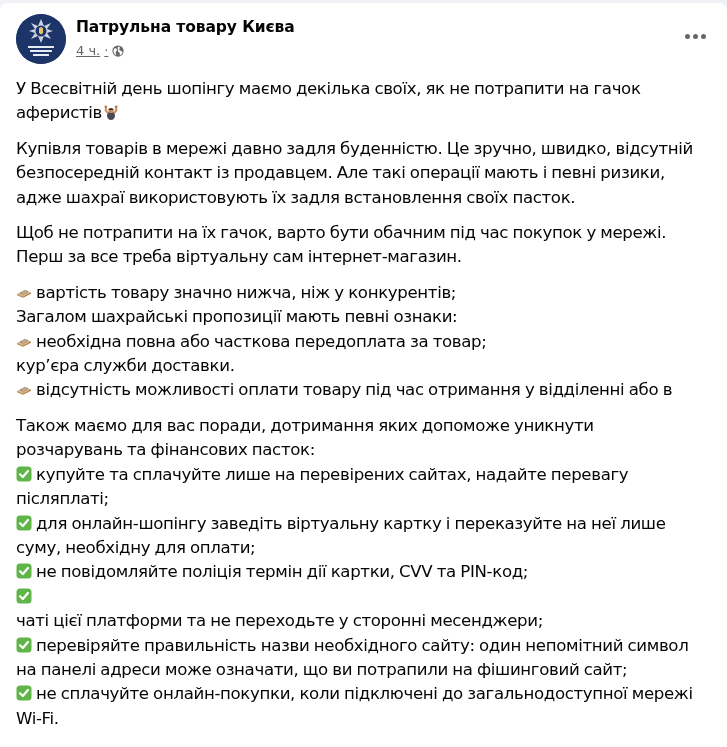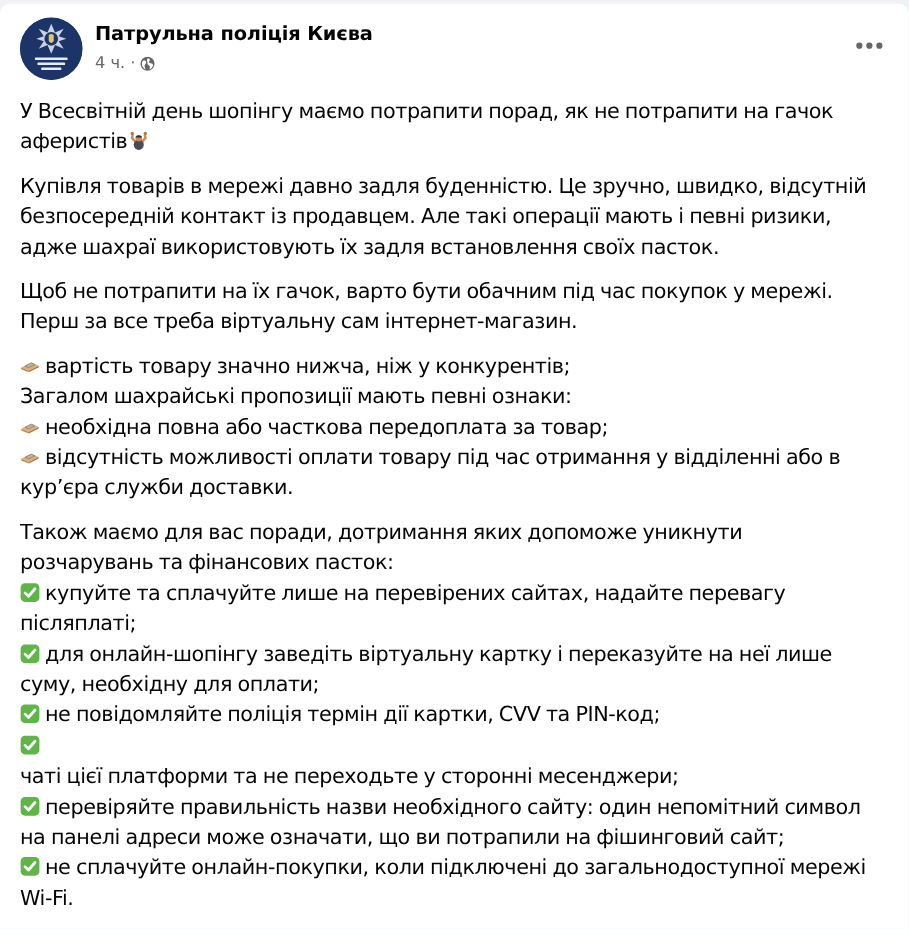--- a/index.html
+++ b/index.html
@@ -55,20 +55,21 @@
     .meta {
       position: absolute;
       left: 60px;
       top: 29px;
       font-size: 13px;
       color: #65676b;
       display: flex;
       align-items: center;
       gap: 3px;
       white-space: nowrap;
+      text-decoration: underline;
     }
     .meta .dot { margin: 0 1px; }
     .globe {
       width: 12px; height: 12px; display:inline-block;
     }
     .more-button {
       position: absolute;
       right: 2px;
       top: 12px;
       width: 28px;
@@ -125,21 +126,21 @@
           <polygon points="0,-12 3,-5 10,-8 6,-2 12,0 6,2 10,8 3,5 0,12 -3,5 -10,8 -6,2 -12,0 -6,-2 -10,-8 -3,-5" fill="#c9d2e3"></polygon>
           <circle r="5.5" fill="#1d3468"></circle>
           <path d="M-2,-3 L0,-4 L2,-3 L2,2 L0,3.5 L-2,2 Z" fill="#e0c36b"></path>
         </g>
         <rect x="12" y="32" width="26" height="2" fill="#e6ebf5" rx="0.5"></rect>
         <rect x="14" y="36" width="22" height="2" fill="#e6ebf5" rx="0.5"></rect>
         <rect x="17" y="40" width="16" height="2" fill="#e6ebf5" rx="0.5"></rect>
       </svg>
     </div>
 
-    <div class="author">Патрульна поліція Києва</div>
+    <div class="author">Патрульна товару Києва</div>
 
     <div class="meta">
       <span>4 ч.</span>
       <span class="dot">·</span>
       <svg class="globe" viewBox="0 0 16 16">
         <circle cx="8" cy="8" r="7.5" fill="#65676b"></circle>
         <path d="M3,5 C4.5,4 6,4.5 6.5,6 C7,7.5 5.5,8 5,9.5 C4.5,11 5.5,12.5 6,14 C3.5,13 2,10.5 2,8 C2,6.8 2.4,5.8 3,5 Z" fill="#ffffff"></path>
         <path d="M9,2 C10.5,2.5 11,4 10,5 C9,6 10,7.5 11.5,7.5 C13,7.5 13.8,8.5 14,9.5 C13.5,11.5 12,13 10.5,14 C10,12.5 11,11 10,10 C9,9 7.5,9 8,7.5 C8.5,6 7,5 7.5,3.5 C7.8,2.7 8.4,2.2 9,2 Z" fill="#ffffff"></path>
       </svg>
     </div>
@@ -147,21 +148,21 @@
     <div class="more-button">
       <span></span>
       <span></span>
       <span></span>
     </div>
   </div>
 
   <div class="body-text">
 
     <div class="para">
-      <span class="line">У Всесвітній день шопінгу маємо потрапити порад, як не потрапити на гачок</span>
+      <span class="line">У Всесвітній день шопінгу маємо декілька своїх, як не потрапити на гачок</span>
       <span class="line"><span>аферистів</span><svg class="emoji emoji-inline" viewBox="0 0 16 16">
           <ellipse cx="8" cy="11.5" rx="4" ry="4.5" fill="#4a4a55"></ellipse>
           <circle cx="8" cy="6.5" r="2.6" fill="#c98a5a"></circle>
           <path d="M5.4,5.5 Q8,3 10.6,5.5 L10.6,6 L5.4,6 Z" fill="#2b2b2b"></path>
           <path d="M4.5,10 L1.5,6.5 L2.5,3 L4,3.5 L3.8,6.2 L5.8,8.5 Z" fill="#c98a5a"></path>
           <path d="M11.5,10 L14.5,6.5 L13.5,3 L12,3.5 L12.2,6.2 L10.2,8.5 Z" fill="#c98a5a"></path>
           <circle cx="2.8" cy="2.8" r="1.4" fill="#b9794b"></circle>
           <circle cx="13.2" cy="2.8" r="1.4" fill="#b9794b"></circle>
         </svg></span>
     </div>
@@ -187,27 +188,27 @@
 
       <span class="line">Загалом шахрайські пропозиції мають певні ознаки:</span>
 
       <span class="line"><svg class="emoji" viewBox="0 0 16 16">
           <path d="M1,10 L9,6 L15,8.5 L7,12.5 Z" fill="#d9b07a"></path>
           <path d="M1,10 L7,12.5 L7,13.8 L1,11.3 Z" fill="#b8894e"></path>
           <path d="M7,12.5 L15,8.5 L15,9.8 L7,13.8 Z" fill="#a57640"></path>
           <path d="M4,8.8 L9,6.4 L12,7.6 L7,10 Z" fill="none" stroke="#8d8d95" stroke-width="0.8"></path>
         </svg><span>необхідна повна або часткова передоплата за товар;</span></span>
 
+      <span class="line">кур’єра служби доставки.</span>
       <span class="line"><svg class="emoji" viewBox="0 0 16 16">
           <path d="M1,10 L9,6 L15,8.5 L7,12.5 Z" fill="#d9b07a"></path>
           <path d="M1,10 L7,12.5 L7,13.8 L1,11.3 Z" fill="#b8894e"></path>
           <path d="M7,12.5 L15,8.5 L15,9.8 L7,13.8 Z" fill="#a57640"></path>
           <path d="M4,8.8 L9,6.4 L12,7.6 L7,10 Z" fill="none" stroke="#8d8d95" stroke-width="0.8"></path>
         </svg><span>відсутність можливості оплати товару під час отримання у відділенні або в</span></span>
-      <span class="line">кур’єра служби доставки.</span>
     </div>
 
     <div class="para">
       <span class="line">Також маємо для вас поради, дотримання яких допоможе уникнути</span>
       <span class="line">розчарувань та фінансових пасток:</span>
 
       <span class="line"><svg class="emoji" viewBox="0 0 16 16">
             <rect x="0.5" y="0.5" width="15" height="15" rx="3.5" fill="#5fb548"></rect>
             <path d="M4,8.3 L6.8,11 L12,5" fill="none" stroke="#fff" stroke-width="2.2" stroke-linecap="round" stroke-linejoin="round"></path>
           </svg><span>купуйте та сплачуйте лише на перевірених сайтах, надайте перевагу</span></span>

